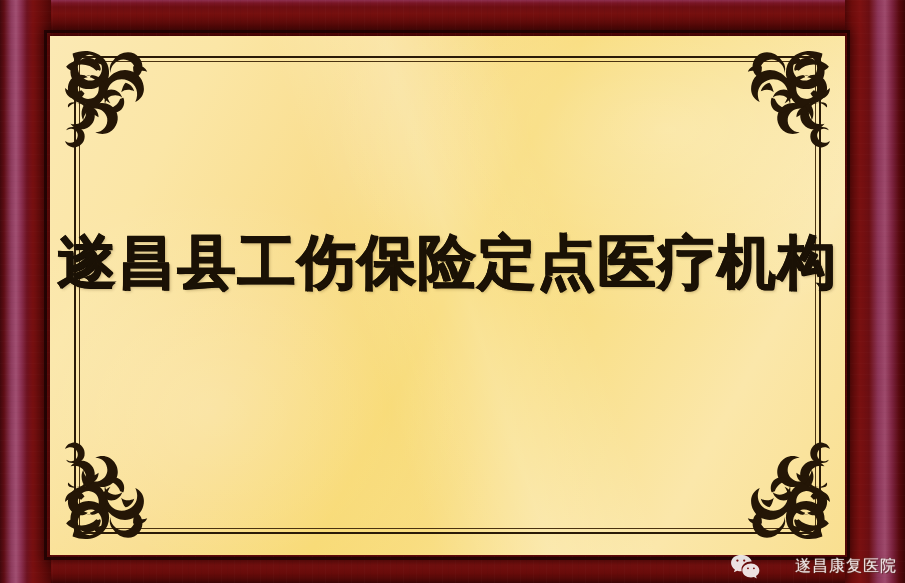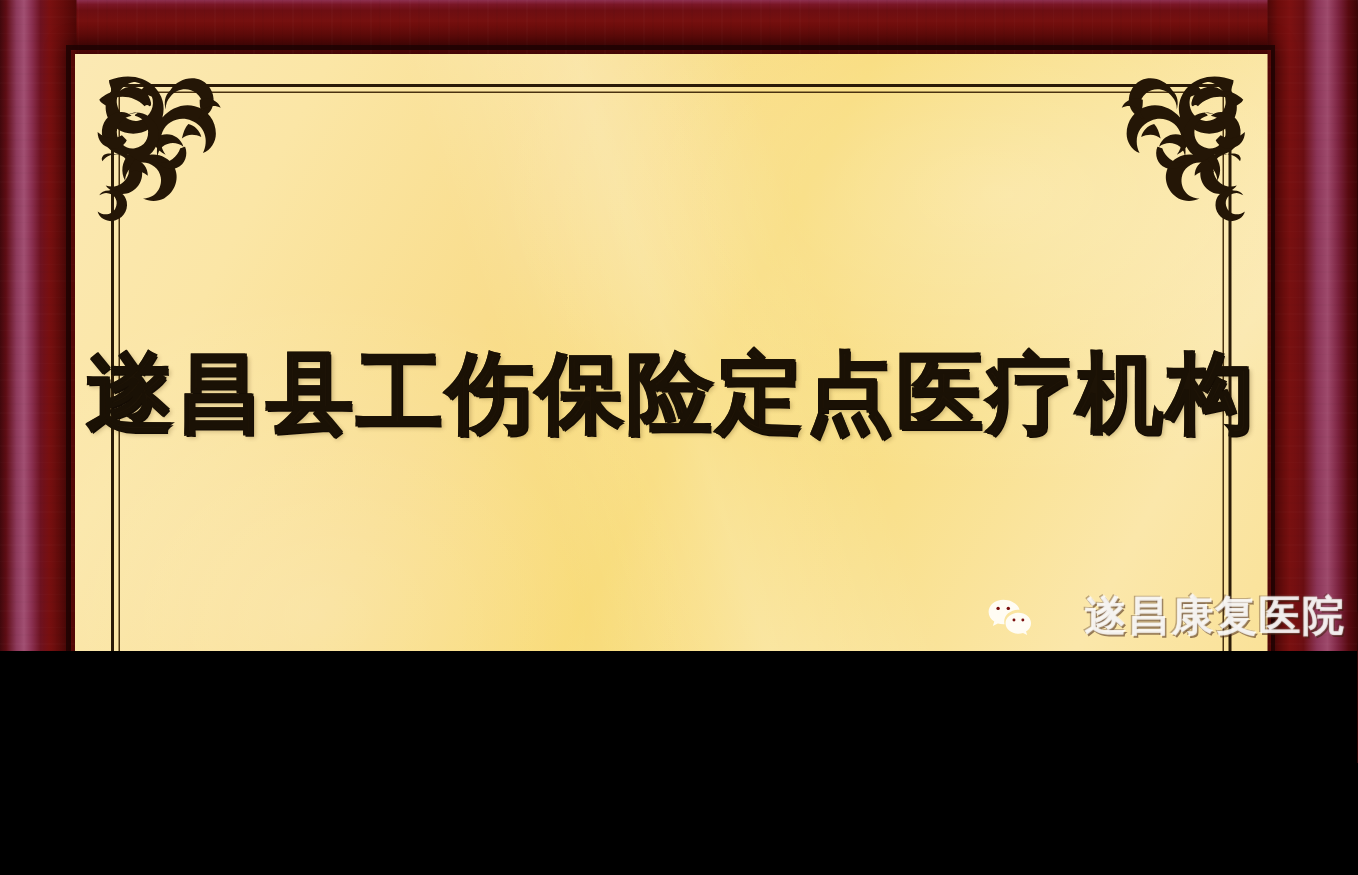--- a/index.html
+++ b/index.html
@@ -1,20 +1,20 @@
 <!DOCTYPE html>
 <html><head>
 <meta charset="utf-8">
 <style>
   html,body{margin:0;padding:0;background:#000;}
   body{font-family:"Liberation Sans","DejaVu Sans",sans-serif;}
 
   #stage{
     position:relative;
-    width:905px;height:434px;
+    width:905px;height:583px;
     overflow:hidden;
   }
 
   
   .frame{
     position:absolute;inset:0;
     background:#5e0a0a;
   }
   
   .rail-top{
@@ -138,21 +138,21 @@
 
   
   .watermark{
     position:absolute;right:8px;bottom:4px;
     display:flex;align-items:center;gap:7px;
     pointer-events:none;
   }
   .wm-logo{width:30px;height:26px;flex:0 0 auto;}
   .wm-text{
     font-family:"DejaVu Sans","Liberation Sans",sans-serif;
-    font-weight:700;font-size:28px;letter-spacing:1px;
+    font-weight:400;font-size:16px;letter-spacing:1px;
     color:rgba(255,255,255,.62);
     text-shadow:
       0 0 1px rgba(255,255,255,.8),
       1px 1px 0 rgba(60,25,10,.55),
       -1px -1px 0 rgba(60,25,10,.35);
     white-space:nowrap;
     margin-left:28px;
   }
 </style>
 </head>

